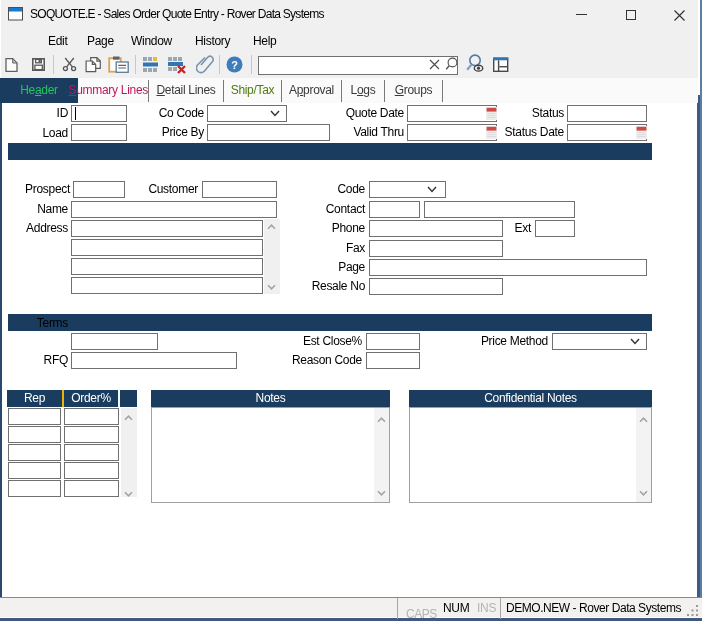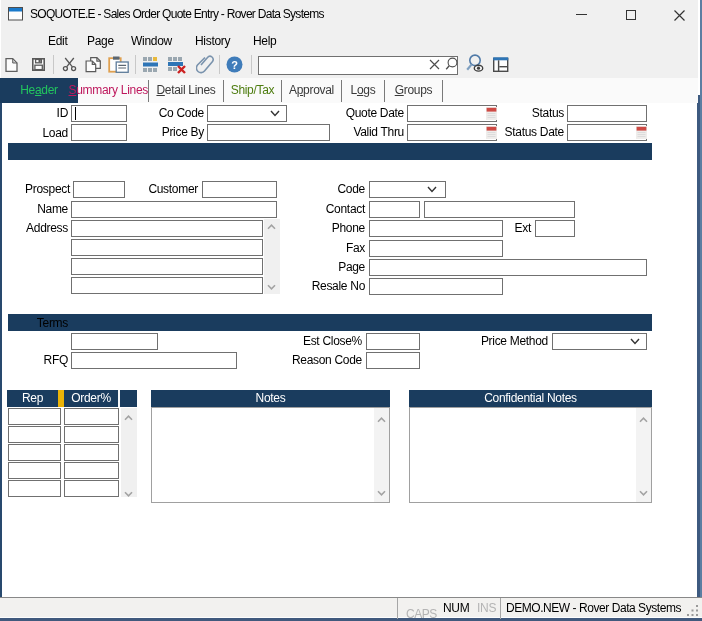--- a/index.html
+++ b/index.html
@@ -247,21 +247,21 @@
 <div class="inp" style="left:552px;top:333px;width:95px;"></div>
 <svg class="abs" style="left:630px;top:338px;" width="10" height="7" viewBox="0 0 10 7">
     <path d="M1,1 L5,5.5 L9,1" fill="none" stroke="#333" stroke-width="1.4"></path>
   </svg>
 <div class="lbl" style="right:634px;top:353px;">RFQ</div>
 <div class="inp" style="left:71px;top:352px;width:166px;"></div>
 <div class="lbl" style="right:340px;top:353px;">Reason Code</div>
 <div class="inp" style="left:366px;top:352px;width:54px;"></div>
 
 <div class="abs navy" style="left:7px;top:390px;width:130px;height:17px;"></div>
-<div class="abs" style="left:7px;top:390px;width:57px;height:17px;color:#fff;text-align:center;line-height:17px;border-right:6px solid #eab308;">Rep</div>
+<div class="abs" style="left:7px;top:390px;width:57px;height:17px;color:#fff;text-align:center;line-height:17px;border-right:2px solid #eab308;">Rep</div>
 <div class="abs" style="left:64px;top:390px;width:56px;height:17px;color:#fff;text-align:center;line-height:17px;border-right:2px solid #f4f6f8;">Order%</div>
 <div class="abs" style="left:121px;top:408px;width:16px;height:89px;background:#f0f0f0;"></div>
 <div class="inp" style="left:8px;top:408px;width:53px;"></div>
 <div class="inp" style="left:64px;top:408px;width:55px;"></div>
 <div class="inp" style="left:8px;top:426px;width:53px;"></div>
 <div class="inp" style="left:64px;top:426px;width:55px;"></div>
 <div class="inp" style="left:8px;top:444px;width:53px;"></div>
 <div class="inp" style="left:64px;top:444px;width:55px;"></div>
 <div class="inp" style="left:8px;top:462px;width:53px;"></div>
 <div class="inp" style="left:64px;top:462px;width:55px;"></div>

